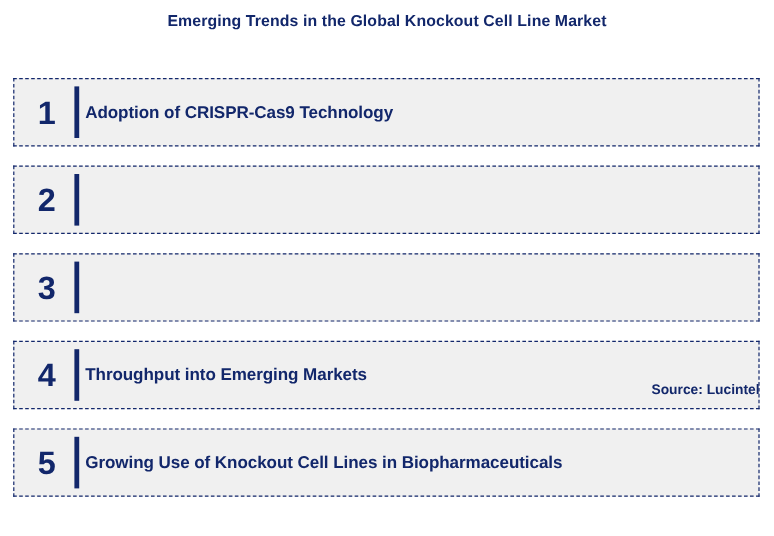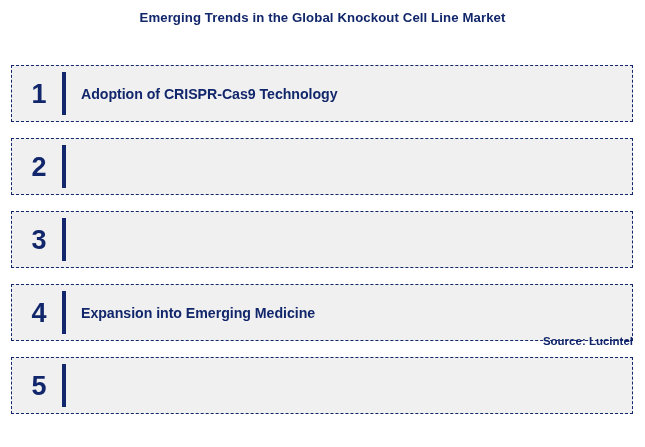--- a/index.html
+++ b/index.html
@@ -76,34 +76,34 @@
   .trend-divider {
     flex: 0 0 4px;
     width: 4px;
     height: 43px;
     background: #12276b;
     margin-left: 3px;
   }
 
   .trend-label {
     flex: 1 1 auto;
-    padding-left: 15px;
+    padding-left: 5px;
     color: #12276b;
     font-size: 14.2px;
     font-weight: bold;
     line-height: 18px;
     letter-spacing: -0.05px;
     white-space: nowrap;
   }
 
   
   .source {
     position: absolute;
     right: 12px;
-    bottom: 6px;
+    bottom: 22px;
     color: #12276b;
     font-size: 11.5px;
     font-weight: bold;
     line-height: 14px;
     white-space: nowrap;
   }
 </style>
 </head>
 <body>
 
@@ -125,25 +125,26 @@
     </div>
 
     <div class="trend-row">
       <div class="trend-number">3</div>
       <div class="trend-divider"></div>
     </div>
 
     <div class="trend-row">
       <div class="trend-number">4</div>
       <div class="trend-divider"></div>
-      <div class="trend-label">Expansion into Emerging Medicine</div>
+      <div class="trend-label">Throughput into Emerging Markets</div>
     </div>
 
     <div class="trend-row">
       <div class="trend-number">5</div>
       <div class="trend-divider"></div>
+      <div class="trend-label">Growing Use of Knockout Cell Lines in Biopharmaceuticals</div>
     </div>
 
   </div>
 
   <div class="source">Source: Lucintel</div>
 
 </div>
 
 </body></html>

